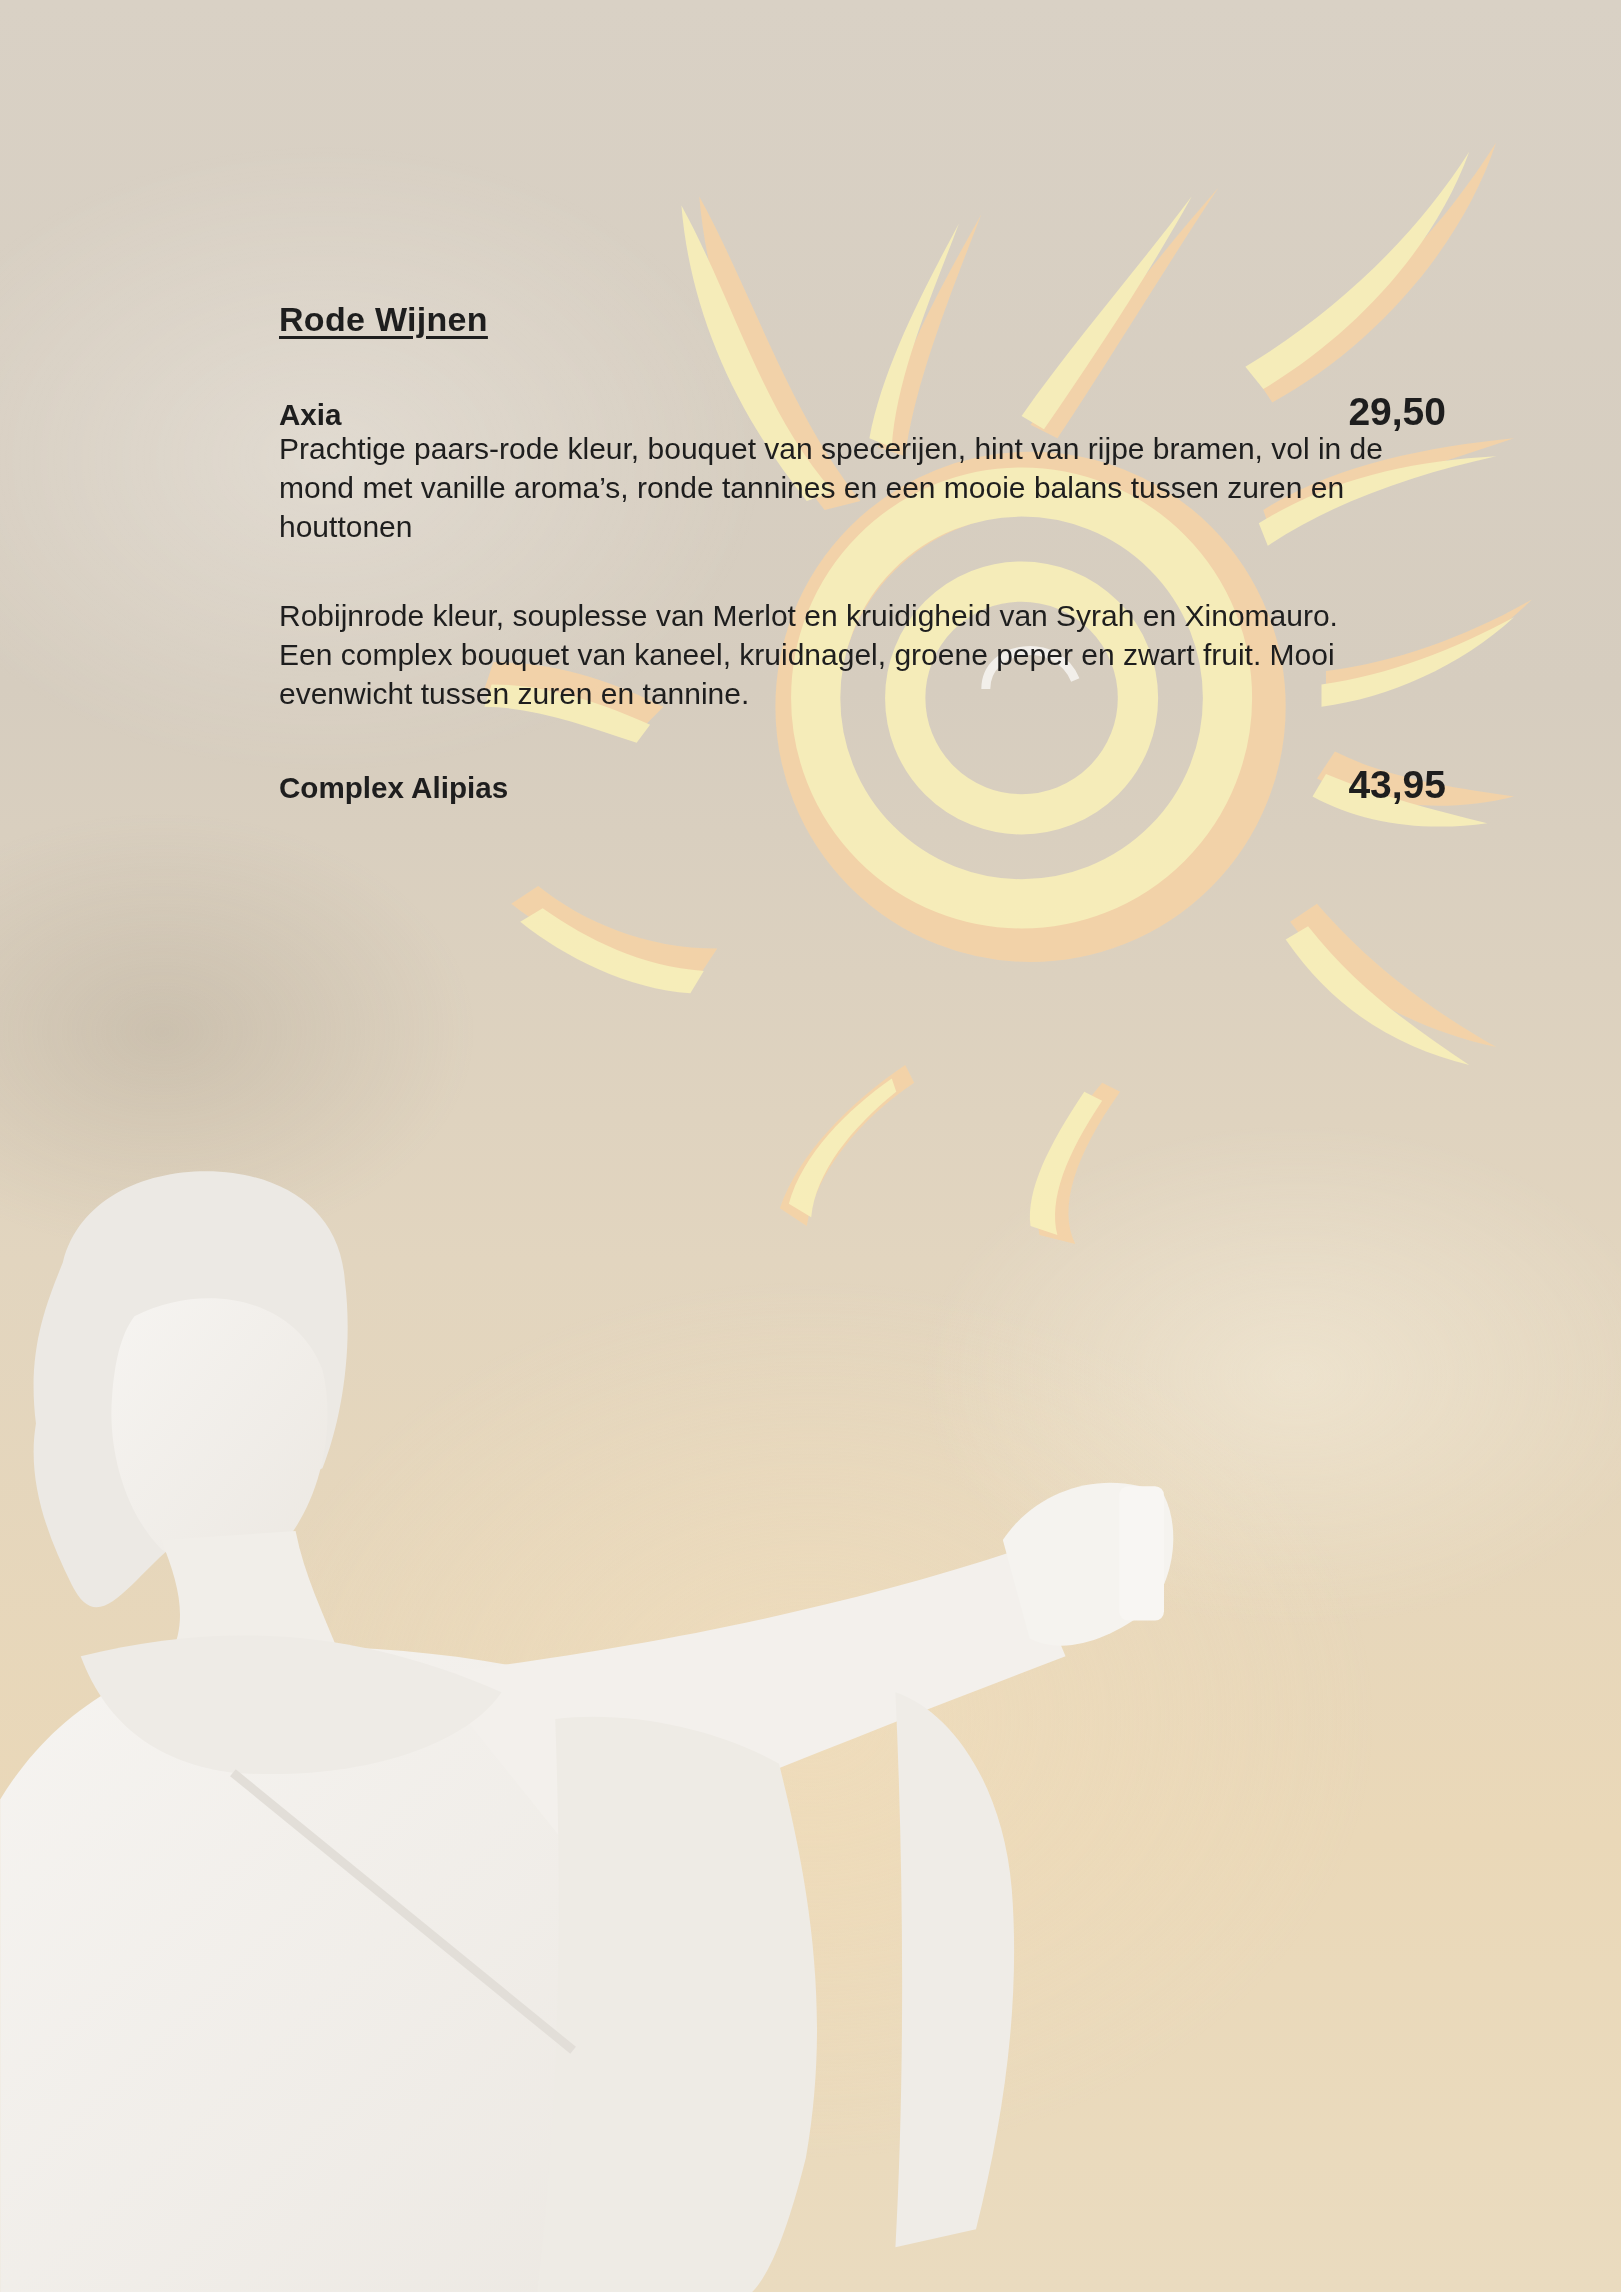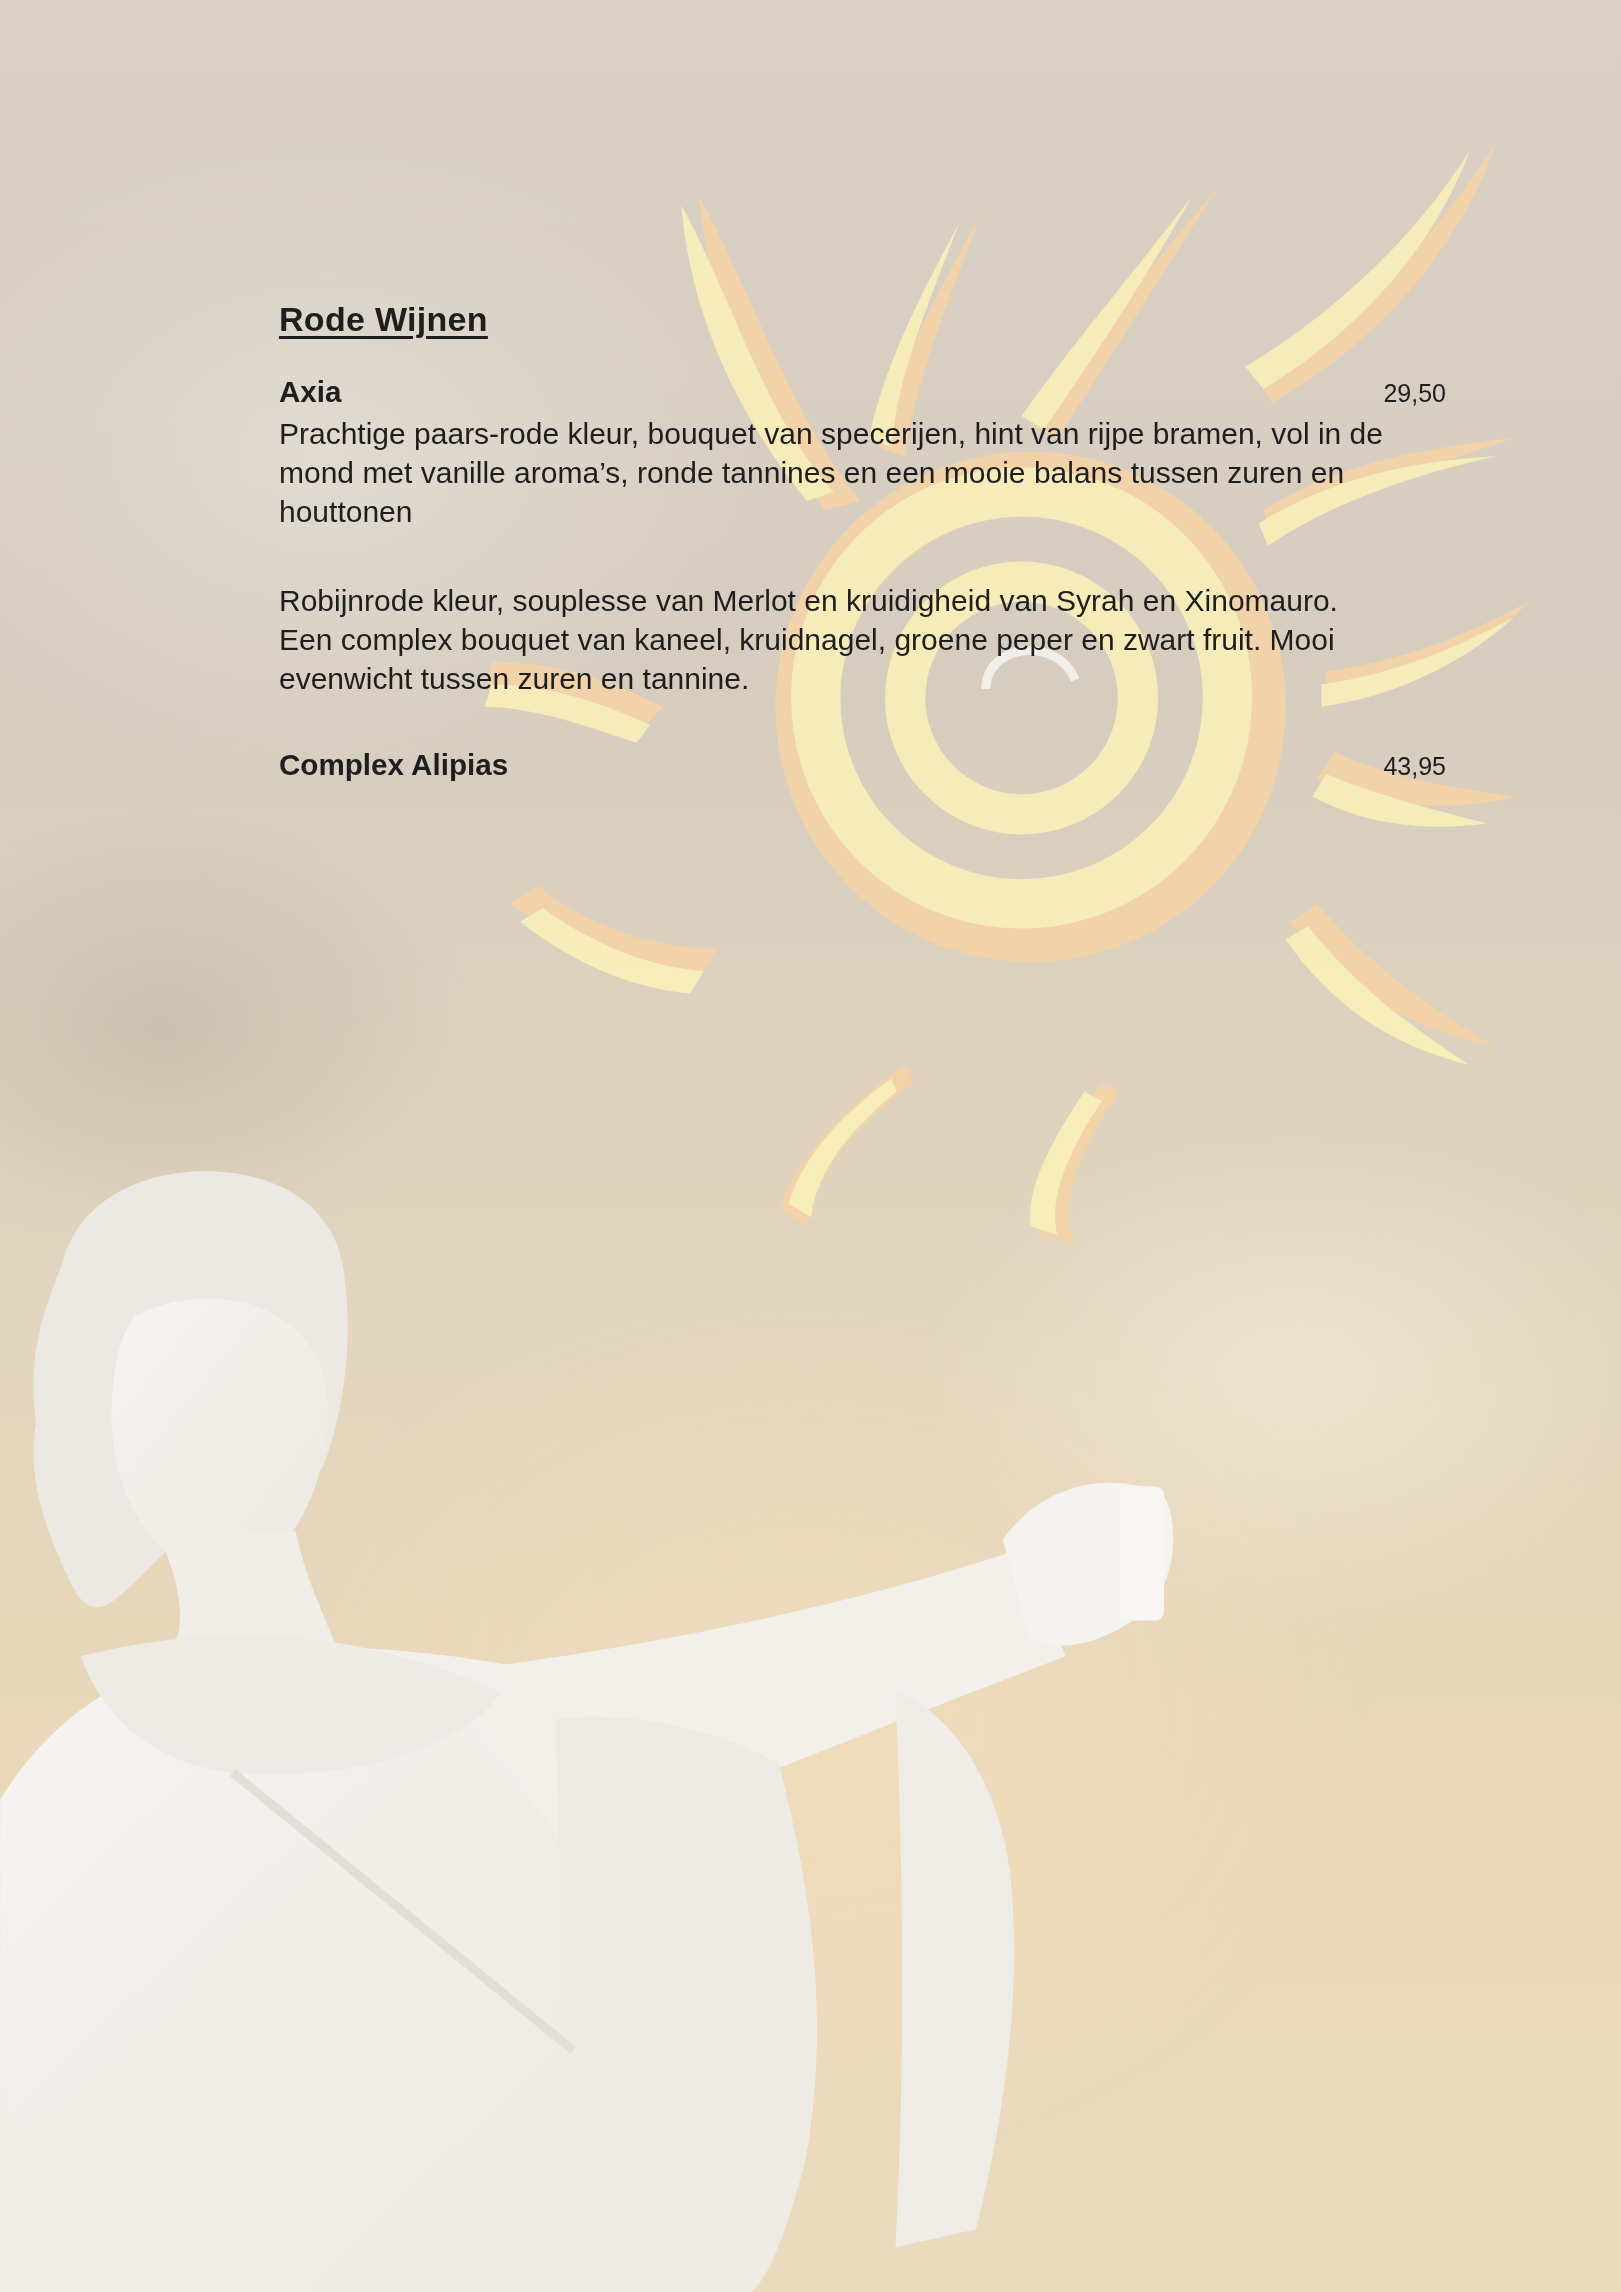--- a/index.html
+++ b/index.html
@@ -16,23 +16,23 @@
   }
   .sun { position: absolute; left: 484px; top: 116px; width: 1111px; height: 1128px; opacity: 0.85; }
   .statue { position: absolute; left: 0; top: 1155px; width: 1379px; height: 1137px; }
   .menu { position: absolute; left: 279px; top: 300px; width: 1167px; }
   .section-title {
     font-size: 34px; font-weight: bold; text-decoration: underline;
     text-underline-offset: 5.4px; letter-spacing: 0.3px; margin: 0 0 36px 0;
     display: inline-block;
   }
   .wine { margin-bottom: 50px; }
-  .wine-head { display: flex; justify-content: space-between; align-items: baseline; height: 39px; }
+  .wine-head { display: flex; justify-content: space-between; align-items: baseline; height: 39px; margin-top: 15px; }
   .wine-name { font-size: 29.6px; font-weight: bold; }
-  .wine-price { font-size: 25px; font-weight: normal; }
+  .wine-price { font-size: 39px; font-weight: bold; }
   .wine-desc { font-size: 30px; line-height: 39px; width: 1111px; }
 </style>
 </head>
 <body>
 
 <svg class="sun" viewBox="0 0 1240 1260" xmlns="http://www.w3.org/2000/svg">
   <g fill="#f7d3a5">
     <path d="M240 90 C 300 200, 340 330, 420 430 L 380 440 C 300 340, 250 210, 240 90 Z"></path>
     <path d="M555 110 C 520 200, 480 300, 470 380 L 440 370 C 460 280, 510 190, 555 110 Z"></path>
     <path d="M820 80 C 760 170, 700 270, 640 360 L 610 345 C 680 250, 750 160, 820 80 Z"></path>

